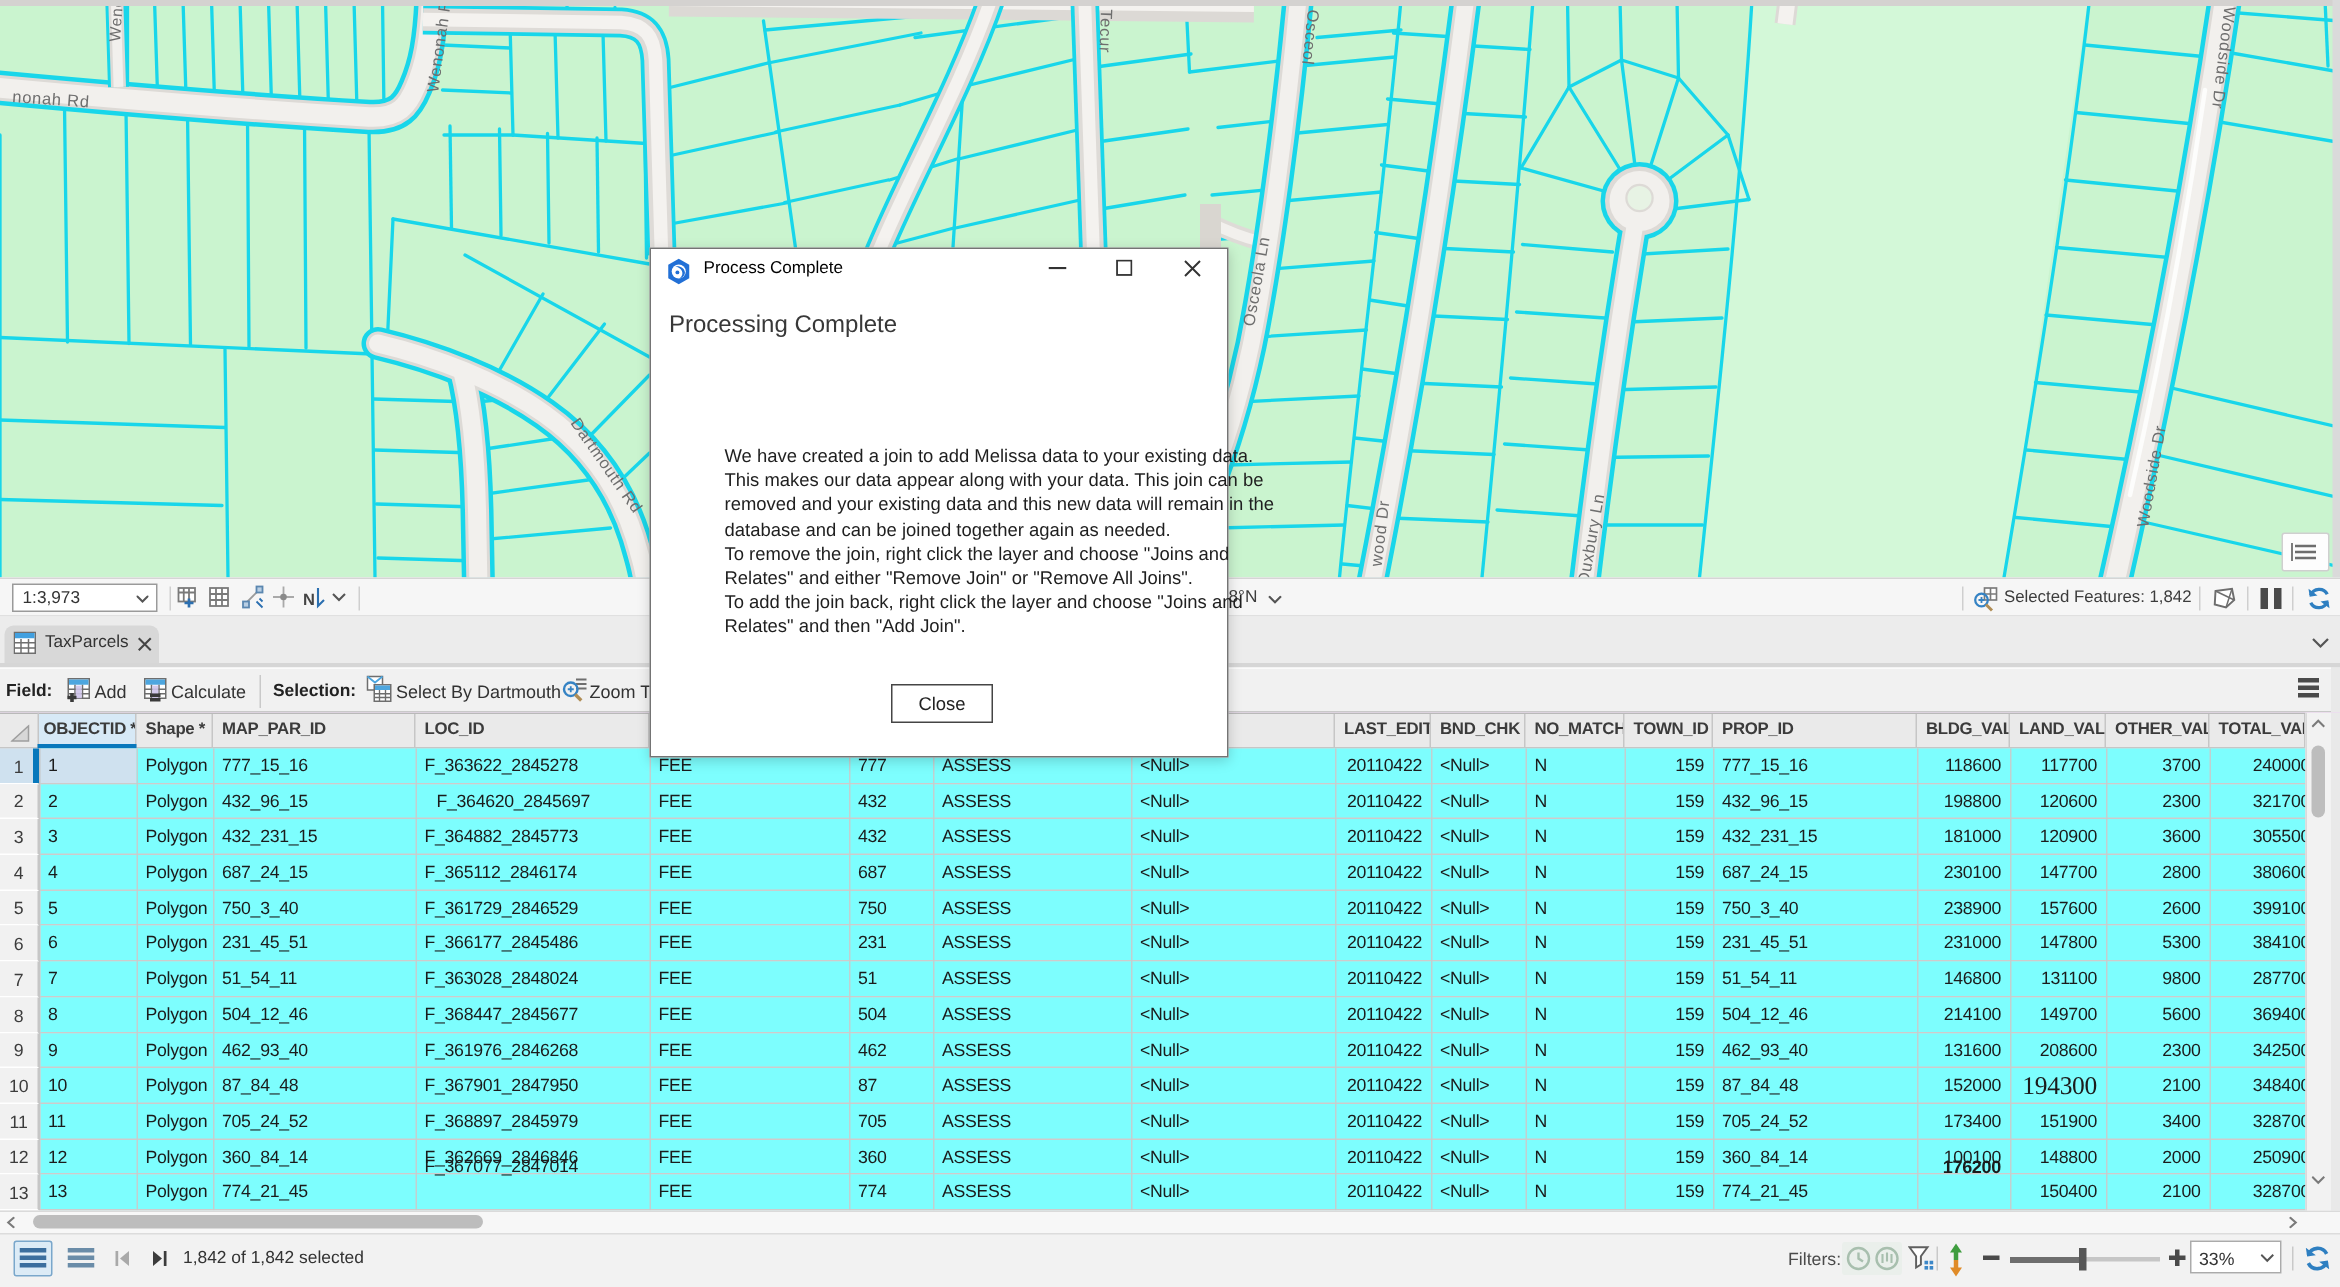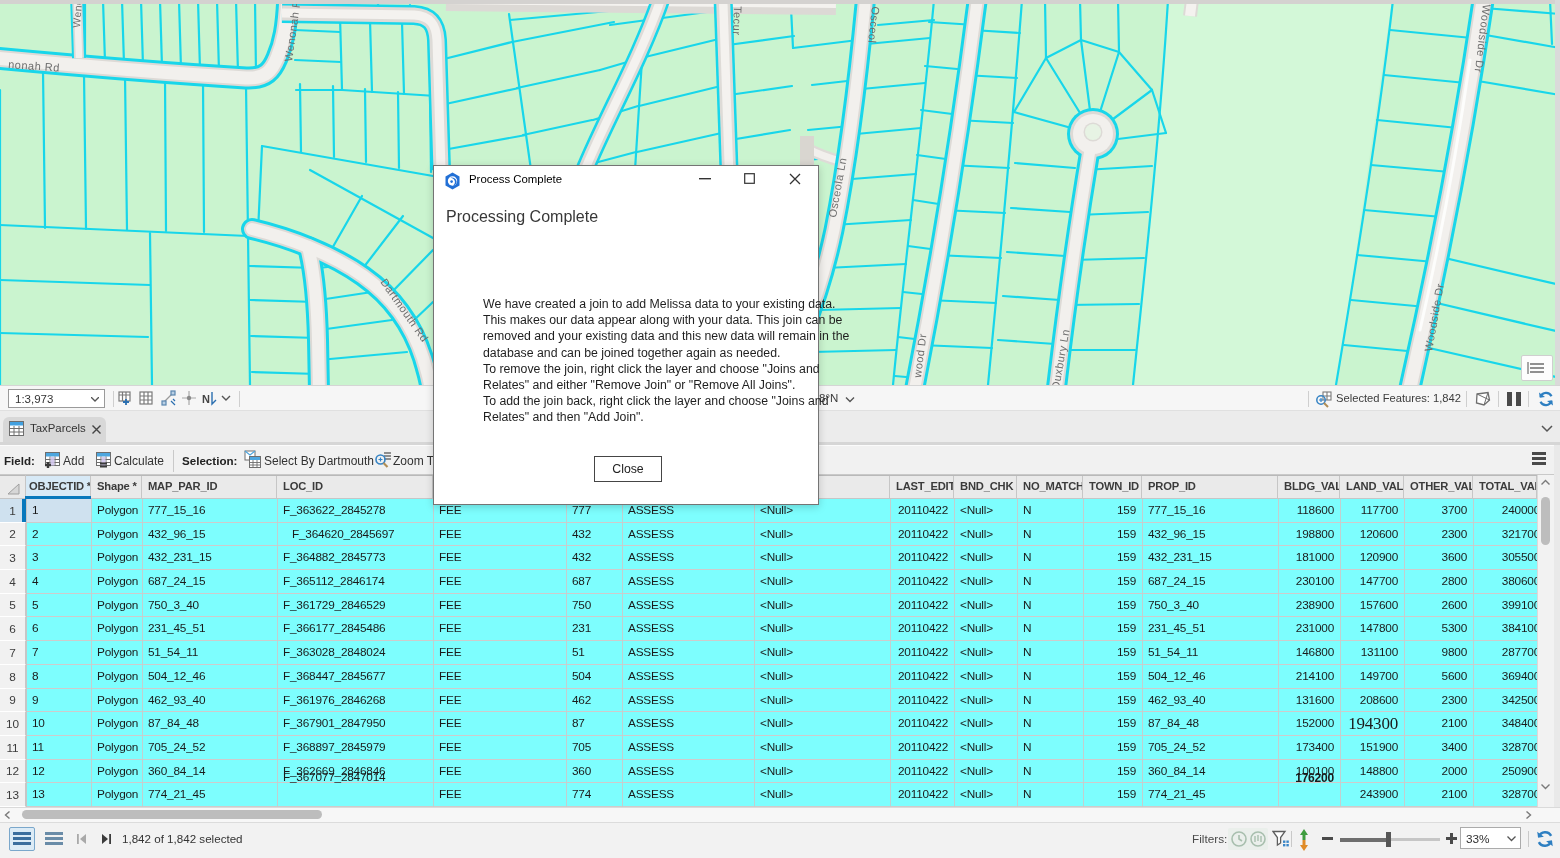--- a/index.html
+++ b/index.html
@@ -528,21 +528,21 @@
 <div style="position:absolute;left:1142px;top:24px;width:136px;height:23px;font-size:11.8px;letter-spacing:-0.2px;color:#1b1b1b;line-height:23px;overflow:hidden;white-space:nowrap;padding-left:6px;">777_15_16</div>
 <div style="position:absolute;left:1278px;top:24px;width:62px;height:23px;font-size:11.8px;letter-spacing:-0.2px;color:#1b1b1b;line-height:23px;overflow:hidden;white-space:nowrap;text-align:right;padding-right:6px;">118600</div>
 <div style="position:absolute;left:1340px;top:24px;width:64px;height:23px;font-size:11.8px;letter-spacing:-0.2px;color:#1b1b1b;line-height:23px;overflow:hidden;white-space:nowrap;text-align:right;padding-right:6px;">117700</div>
 <div style="position:absolute;left:1404px;top:24px;width:69px;height:23px;font-size:11.8px;letter-spacing:-0.2px;color:#1b1b1b;line-height:23px;overflow:hidden;white-space:nowrap;text-align:right;padding-right:6px;">3700</div>
 <div style="position:absolute;left:1473px;top:24px;width:73px;height:23px;font-size:11.8px;letter-spacing:-0.2px;color:#1b1b1b;line-height:23px;overflow:hidden;white-space:nowrap;text-align:right;padding-right:6px;">240000</div>
 <div style="position:absolute;left:0;top:48px;width:26px;height:23px;background:#f1f1f1;border-right:1px solid #c6c6c6;border-bottom:1px solid #ffffff;font-size:11.8px;color:#3c3c3c;text-align:center;line-height:23px;">2</div>
 <div style="position:absolute;left:27px;top:48px;width:1510px;height:23px;background:#7dfefe;border-bottom:1px solid #cfcbcb;"></div>
 <div style="position:absolute;left:26px;top:48px;width:65px;height:22px;font-size:11.8px;letter-spacing:-0.2px;color:#1b1b1b;line-height:22px;overflow:hidden;white-space:nowrap;padding-left:6px;">2</div>
 <div style="position:absolute;left:91px;top:48px;width:51px;height:22px;font-size:11.8px;letter-spacing:-0.2px;color:#1b1b1b;line-height:22px;overflow:hidden;white-space:nowrap;padding-left:6px;">Polygon</div>
 <div style="position:absolute;left:142px;top:48px;width:135px;height:22px;font-size:11.8px;letter-spacing:-0.2px;color:#1b1b1b;line-height:22px;overflow:hidden;white-space:nowrap;padding-left:6px;">432_96_15</div>
-<div style="position:absolute;left:292px;top:48px;width:156px;height:22px;font-size:11.8px;letter-spacing:-0.2px;color:#1b1b1b;line-height:22px;overflow:hidden;white-space:nowrap;padding-left:0;">F_364620_2845697</div>
+<div style="position:absolute;left:277px;top:48px;width:156px;height:22px;font-size:11.8px;letter-spacing:-0.2px;color:#1b1b1b;line-height:22px;overflow:hidden;white-space:nowrap;padding-left:14px;">F_364620_2845697</div>
 <div style="position:absolute;left:433px;top:48px;width:133px;height:22px;font-size:11.8px;letter-spacing:-0.2px;color:#1b1b1b;line-height:22px;overflow:hidden;white-space:nowrap;padding-left:6px;">FEE</div>
 <div style="position:absolute;left:566px;top:48px;width:56px;height:22px;font-size:11.8px;letter-spacing:-0.2px;color:#1b1b1b;line-height:22px;overflow:hidden;white-space:nowrap;padding-left:6px;">432</div>
 <div style="position:absolute;left:622px;top:48px;width:132px;height:22px;font-size:11.8px;letter-spacing:-0.2px;color:#1b1b1b;line-height:22px;overflow:hidden;white-space:nowrap;padding-left:6px;">ASSESS</div>
 <div style="position:absolute;left:754px;top:48px;width:136px;height:22px;font-size:11.8px;letter-spacing:-0.2px;color:#1b1b1b;line-height:22px;overflow:hidden;white-space:nowrap;padding-left:6px;">&lt;Null&gt;</div>
 <div style="position:absolute;left:890px;top:48px;width:64px;height:22px;font-size:11.8px;letter-spacing:-0.2px;color:#1b1b1b;line-height:22px;overflow:hidden;white-space:nowrap;text-align:right;padding-right:6px;">20110422</div>
 <div style="position:absolute;left:954px;top:48px;width:63px;height:22px;font-size:11.8px;letter-spacing:-0.2px;color:#1b1b1b;line-height:22px;overflow:hidden;white-space:nowrap;padding-left:6px;">&lt;Null&gt;</div>
 <div style="position:absolute;left:1017px;top:48px;width:66px;height:22px;font-size:11.8px;letter-spacing:-0.2px;color:#1b1b1b;line-height:22px;overflow:hidden;white-space:nowrap;padding-left:6px;">N</div>
 <div style="position:absolute;left:1083px;top:48px;width:59px;height:22px;font-size:11.8px;letter-spacing:-0.2px;color:#1b1b1b;line-height:22px;overflow:hidden;white-space:nowrap;text-align:right;padding-right:6px;">159</div>
 <div style="position:absolute;left:1142px;top:48px;width:136px;height:22px;font-size:11.8px;letter-spacing:-0.2px;color:#1b1b1b;line-height:22px;overflow:hidden;white-space:nowrap;padding-left:6px;">432_96_15</div>
 <div style="position:absolute;left:1278px;top:48px;width:62px;height:22px;font-size:11.8px;letter-spacing:-0.2px;color:#1b1b1b;line-height:22px;overflow:hidden;white-space:nowrap;text-align:right;padding-right:6px;">198800</div>
@@ -748,21 +748,21 @@
 <div style="position:absolute;left:433px;top:308px;width:133px;height:23px;font-size:11.8px;letter-spacing:-0.2px;color:#1b1b1b;line-height:23px;overflow:hidden;white-space:nowrap;padding-left:6px;">FEE</div>
 <div style="position:absolute;left:566px;top:308px;width:56px;height:23px;font-size:11.8px;letter-spacing:-0.2px;color:#1b1b1b;line-height:23px;overflow:hidden;white-space:nowrap;padding-left:6px;">774</div>
 <div style="position:absolute;left:622px;top:308px;width:132px;height:23px;font-size:11.8px;letter-spacing:-0.2px;color:#1b1b1b;line-height:23px;overflow:hidden;white-space:nowrap;padding-left:6px;">ASSESS</div>
 <div style="position:absolute;left:754px;top:308px;width:136px;height:23px;font-size:11.8px;letter-spacing:-0.2px;color:#1b1b1b;line-height:23px;overflow:hidden;white-space:nowrap;padding-left:6px;">&lt;Null&gt;</div>
 <div style="position:absolute;left:890px;top:308px;width:64px;height:23px;font-size:11.8px;letter-spacing:-0.2px;color:#1b1b1b;line-height:23px;overflow:hidden;white-space:nowrap;text-align:right;padding-right:6px;">20110422</div>
 <div style="position:absolute;left:954px;top:308px;width:63px;height:23px;font-size:11.8px;letter-spacing:-0.2px;color:#1b1b1b;line-height:23px;overflow:hidden;white-space:nowrap;padding-left:6px;">&lt;Null&gt;</div>
 <div style="position:absolute;left:1017px;top:308px;width:66px;height:23px;font-size:11.8px;letter-spacing:-0.2px;color:#1b1b1b;line-height:23px;overflow:hidden;white-space:nowrap;padding-left:6px;">N</div>
 <div style="position:absolute;left:1083px;top:308px;width:59px;height:23px;font-size:11.8px;letter-spacing:-0.2px;color:#1b1b1b;line-height:23px;overflow:hidden;white-space:nowrap;text-align:right;padding-right:6px;">159</div>
 <div style="position:absolute;left:1142px;top:308px;width:136px;height:23px;font-size:11.8px;letter-spacing:-0.2px;color:#1b1b1b;line-height:23px;overflow:hidden;white-space:nowrap;padding-left:6px;">774_21_45</div>
 <div style="position:absolute;left:1278px;top:292px;width:62px;height:23px;font-size:12px;letter-spacing:-0.2px;color:#1b1b1b;line-height:23px;overflow:hidden;white-space:nowrap;text-align:right;padding-right:6px;font-weight:bold;">176200</div>
-<div style="position:absolute;left:1340px;top:308px;width:64px;height:23px;font-size:11.8px;letter-spacing:-0.2px;color:#1b1b1b;line-height:23px;overflow:hidden;white-space:nowrap;text-align:right;padding-right:6px;">243900</div>
+<div style="position:absolute;left:1340px;top:308px;width:64px;height:23px;font-size:11.8px;letter-spacing:-0.2px;color:#1b1b1b;line-height:23px;overflow:hidden;white-space:nowrap;text-align:right;padding-right:6px;">150400</div>
 <div style="position:absolute;left:1404px;top:308px;width:69px;height:23px;font-size:11.8px;letter-spacing:-0.2px;color:#1b1b1b;line-height:23px;overflow:hidden;white-space:nowrap;text-align:right;padding-right:6px;">2100</div>
 <div style="position:absolute;left:1473px;top:308px;width:73px;height:23px;font-size:11.8px;letter-spacing:-0.2px;color:#1b1b1b;line-height:23px;overflow:hidden;white-space:nowrap;text-align:right;padding-right:6px;">328700</div>
 <div style="position:absolute;left:22px;top:24px;width:4px;height:23px;background:#0878bc;"></div>
 <div style="position:absolute;left:91px;top:24px;width:1px;height:308px;background:#c2cfcf;"></div>
 <div style="position:absolute;left:142px;top:24px;width:1px;height:308px;background:#c2cfcf;"></div>
 <div style="position:absolute;left:277px;top:24px;width:1px;height:308px;background:#c2cfcf;"></div>
 <div style="position:absolute;left:433px;top:24px;width:1px;height:308px;background:#c2cfcf;"></div>
 <div style="position:absolute;left:566px;top:24px;width:1px;height:308px;background:#c2cfcf;"></div>
 <div style="position:absolute;left:622px;top:24px;width:1px;height:308px;background:#c2cfcf;"></div>
 <div style="position:absolute;left:754px;top:24px;width:1px;height:308px;background:#c2cfcf;"></div>

